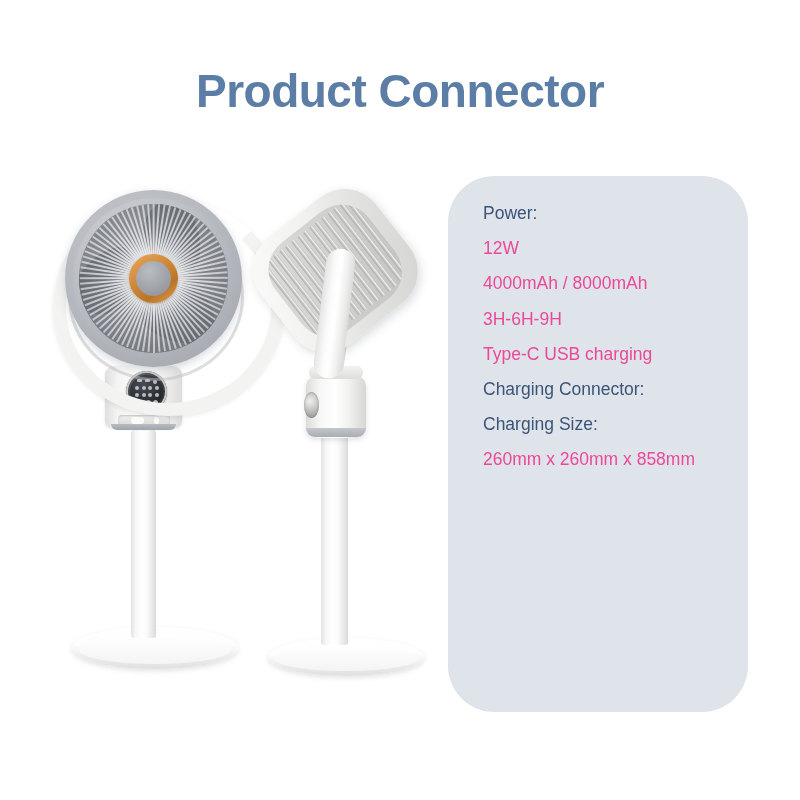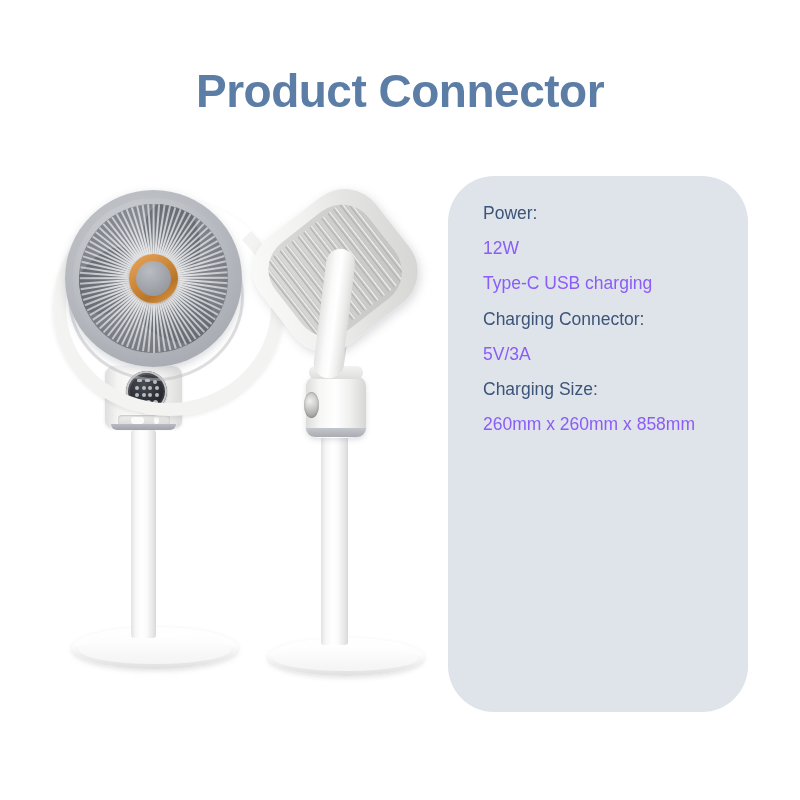--- a/index.html
+++ b/index.html
@@ -27,21 +27,21 @@
     width:300px;height:536px;
     background:#dfe4eb;
     border-radius:46px;
   }
   #spec-list{
     position:absolute;left:483px;top:196px;
     width:280px;
   }
   .spec-row{height:35.2px;line-height:35.2px;white-space:nowrap;}
   .spec-label{font-size:17.5px;color:#3c5478;}
-  .spec-value{font-size:17.5px;color:#8b5cf6;}
+  .spec-value{font-size:17.5px;color:#ec4899;}
 
   
   .fan-unit{position:absolute;}
 
   
   .base{
     position:absolute;
     border-radius:50%;
     background:linear-gradient(180deg,#ffffff 0%,#fdfdfd 42%,#ececed 72%,#e0e0e1 100%);
     box-shadow:0 2px 5px rgba(120,125,135,0.22);
@@ -389,20 +389,21 @@
       </div>
     </div>
 
     <div class="tilt-arm" style="left:62px;top:58px;width:29px;height:130px;transform:rotate(7deg);transform-origin:50% 100%;"></div>
   </div>
 
   <div id="spec-panel"></div>
   <div id="spec-list">
       <div class="spec-row"><span class="spec-label">Power:</span></div>
       <div class="spec-row"><span class="spec-value">12W</span></div>
+      <div class="spec-row"><span class="spec-value">4000mAh / 8000mAh</span></div>
+      <div class="spec-row"><span class="spec-value">3H-6H-9H</span></div>
       <div class="spec-row"><span class="spec-value">Type-C USB charging</span></div>
       <div class="spec-row"><span class="spec-label">Charging Connector:</span></div>
-      <div class="spec-row"><span class="spec-value">5V/3A</span></div>
       <div class="spec-row"><span class="spec-label">Charging Size:</span></div>
       <div class="spec-row"><span class="spec-value">260mm x 260mm x 858mm</span></div>
     </div>
 
 </div>
 
 </body></html>

